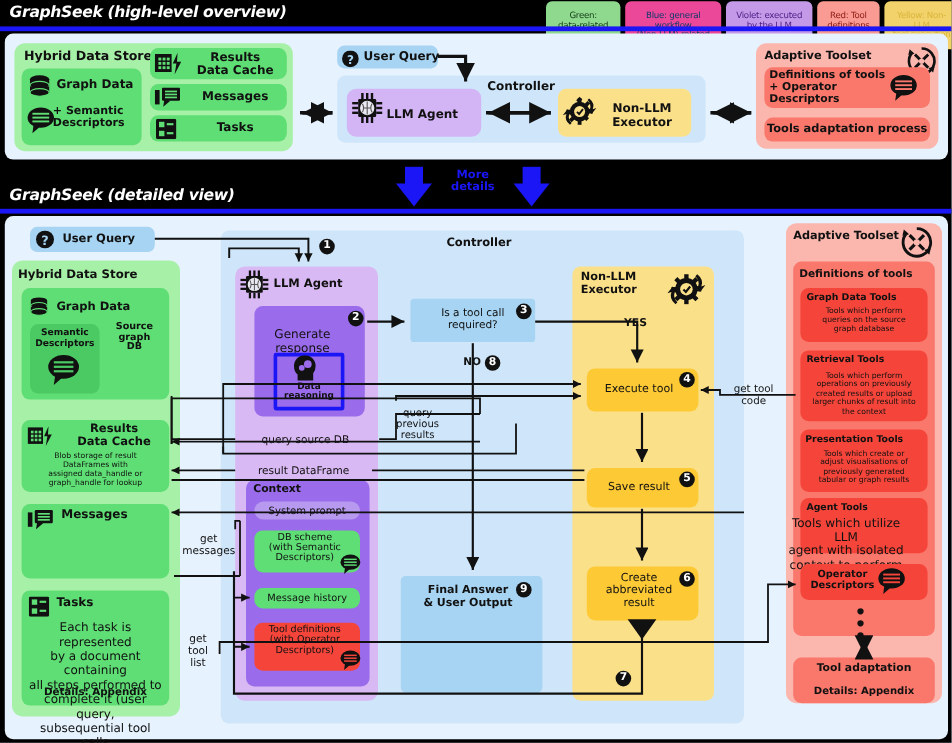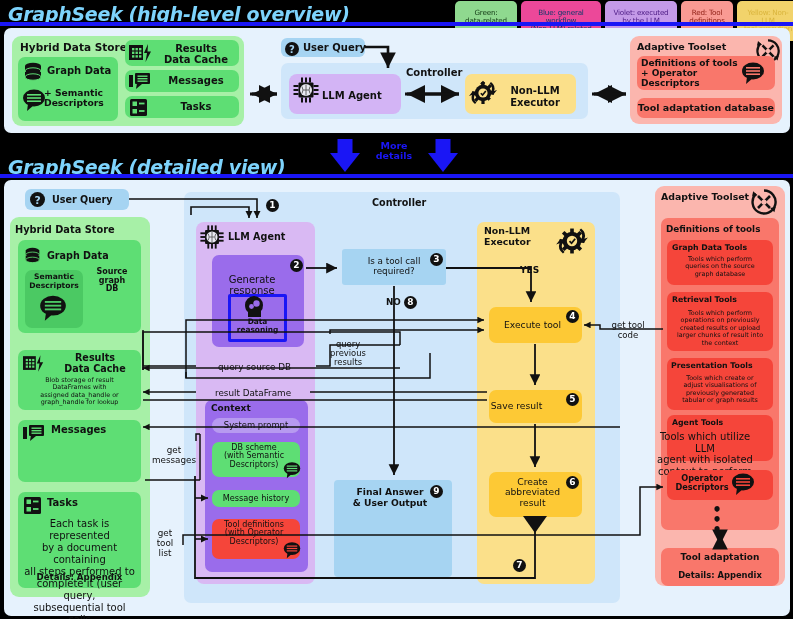--- a/index.html
+++ b/index.html
@@ -15,22 +15,22 @@
   .legend { position:absolute; top:1px; left:455px; display:flex; gap:4px; }
   .lg { border-radius:5px; padding:8px 4px; font-size:7.2px; font-weight:normal;
         line-height:1.12; text-align:center; letter-spacing:-.2px; }
   .lg-green  { background:#8fd98f; color:#18401a; width:62px; }
   .lg-blue   { background:#ec4899; color:#10396b; width:80px; }
   .lg-violet { background:#c49ae8; color:#4c1b84; width:72px; }
   .lg-red    { background:#f99a93; color:#8c1b11; width:52px; }
   .lg-yellow { background:#f2d36b; color:#d9b43c; width:62px; }
 
   
-  .sec-title { position:absolute; color:#7dd3fc; font-weight:bold;
-     font-style:italic; font-size:19px; letter-spacing:-.3px;
+  .sec-title { position:absolute; color:#ffffff; font-weight:bold;
+     font-style:italic; font-size:13px; letter-spacing:-.3px;
      font-family:"DejaVu Sans", sans-serif; }
   .title-underline { position:absolute; background:#1a16f5; height:4px; }
 
   
   .panel { position:absolute; background:#e6f2fd; border-radius:7px; }
 
   .grp-green  { position:absolute; background:#a7f0a7; border-radius:9px; }
   .box-green  { position:absolute; background:#5ede74; border-radius:7px; }
   .box-green2 { position:absolute; background:#4bc963; border-radius:7px; }
   .grp-red    { position:absolute; background:#fbb6ae; border-radius:9px; }
@@ -233,21 +233,21 @@
   <div class="chip-icon" style="left:741px; top:61px;">
     <svg width="24" height="24" viewBox="0 0 24 24">
         <ellipse cx="12" cy="10" rx="11" ry="8.5" fill="#111"></ellipse>
         <path d="M6 16 L5 23 L12 17 Z" fill="#111"></path>
         <rect x="5" y="6" width="14" height="1.6" fill="#f9776b"></rect>
         <rect x="5" y="9.2" width="14" height="1.6" fill="#f9776b"></rect>
         <rect x="5" y="12.4" width="14" height="1.6" fill="#f9776b"></rect>
       </svg>
   </div>
   <div class="box-red" style="left:637px; top:98px; width:138px; height:20px;"></div>
-  <div class="lbl ctr" style="left:637px; top:102px; width:138px; font-size:9.5px;">Tool adaptation database</div>
+  <div class="lbl ctr" style="left:637px; top:102px; width:138px; font-size:9.5px;">Tools adaptation process</div>
 
   <div class="lbl ctr" style="left:364px; top:141px; width:60px; font-size:9.5px; color:#1a16f5; line-height:1.1; white-space:pre-line;">More
 details</div>
 
   <div class="sec-title" style="left:8px; top:156px;">GraphSeek (detailed view)</div>
   <div class="title-underline" style="left:0px; top:174px; width:793px;"></div>
 
   <div class="panel" style="left:4px; top:180px; width:786px; height:436px;"></div>
 
   <div class="box-blue" style="left:25px; top:189px; width:104px; height:21px;"></div>
@@ -448,21 +448,21 @@
       <circle cx="14" cy="15" r="4.6" fill="#fbe08a"></circle>
       <path d="M11.8 15.2 l1.8 1.8 l3.2 -4" stroke="#111" stroke-width="1.6" fill="none"></path>
     </svg>
   </div>
   <div class="lbl small" style="left:520px; top:265px; font-size:9px; font-weight:bold;">YES</div>
 
   <div class="box-yellow2" style="left:489px; top:307px; width:93px; height:36px;"></div>
   <div class="lbl ctr small" style="left:486px; top:319px; width:93px; font-size:9.2px;">Execute tool</div>
 
   <div class="box-yellow2" style="left:489px; top:390px; width:93px; height:33px;"></div>
-  <div class="lbl ctr small" style="left:470px; top:400px; width:93px; font-size:9.2px;">Save result</div>
+  <div class="lbl ctr small" style="left:486px; top:400px; width:93px; font-size:9.2px;">Save result</div>
 
   <div class="box-yellow2" style="left:489px; top:472px; width:93px; height:45px;"></div>
   <div class="lbl ctr small" style="left:486px; top:477px; width:93px; font-size:9.2px; line-height:1.12; white-space:pre-line;">Create
 abbreviated
 result</div>
 
   <div class="box-blue" style="left:334px; top:480px; width:118px; height:97px; border-radius:4px;"></div>
   <div class="lbl ctr" style="left:334px; top:487px; width:112px; font-size:9.2px; line-height:1.18; white-space:pre-line;">Final Answer
 &amp; User Output</div>
 

